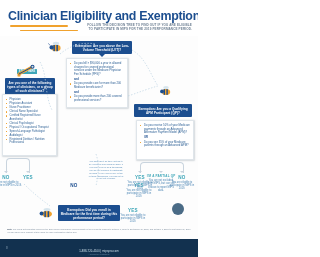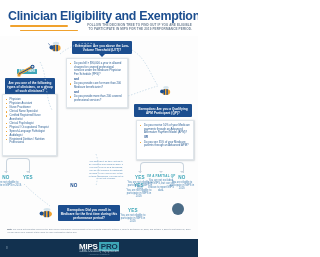--- a/index.html
+++ b/index.html
@@ -269,21 +269,17 @@
     <path d="M24,148 C34,158 42,164 50,170" stroke="#bcd3e2" stroke-width=".7" fill="none" stroke-dasharray="1.4 1.6"></path>
     <path d="M96,118 C100,130 98,140 96,150" stroke="#bcd3e2" stroke-width=".7" fill="none" stroke-dasharray="1.4 1.6"></path>
   </svg>
 
   <div class="note">
     <b>Note:</b>
     <span>The MIPS determination period for the 2019 MIPS performance period consists of two 12-month segments: October 1, 2017 to September 30, 2018, and October 1, 2018 to September 30, 2019. You can check your eligibility status using the QPP Participation Status Tool.</span>
   </div>
 
   <div class="footer"></div>
-  <div class="logo">
-    <span class="m">MIPS</span>
-    <span class="p">PRO</span>
-  </div>
   <div class="fcontact">1-888-720-4100 | mipspro.com</div>
   <div class="fsub">A product of Healthmonix</div>
   <div class="pagenum">8</div>
 
 </div>
 
 </body></html>

